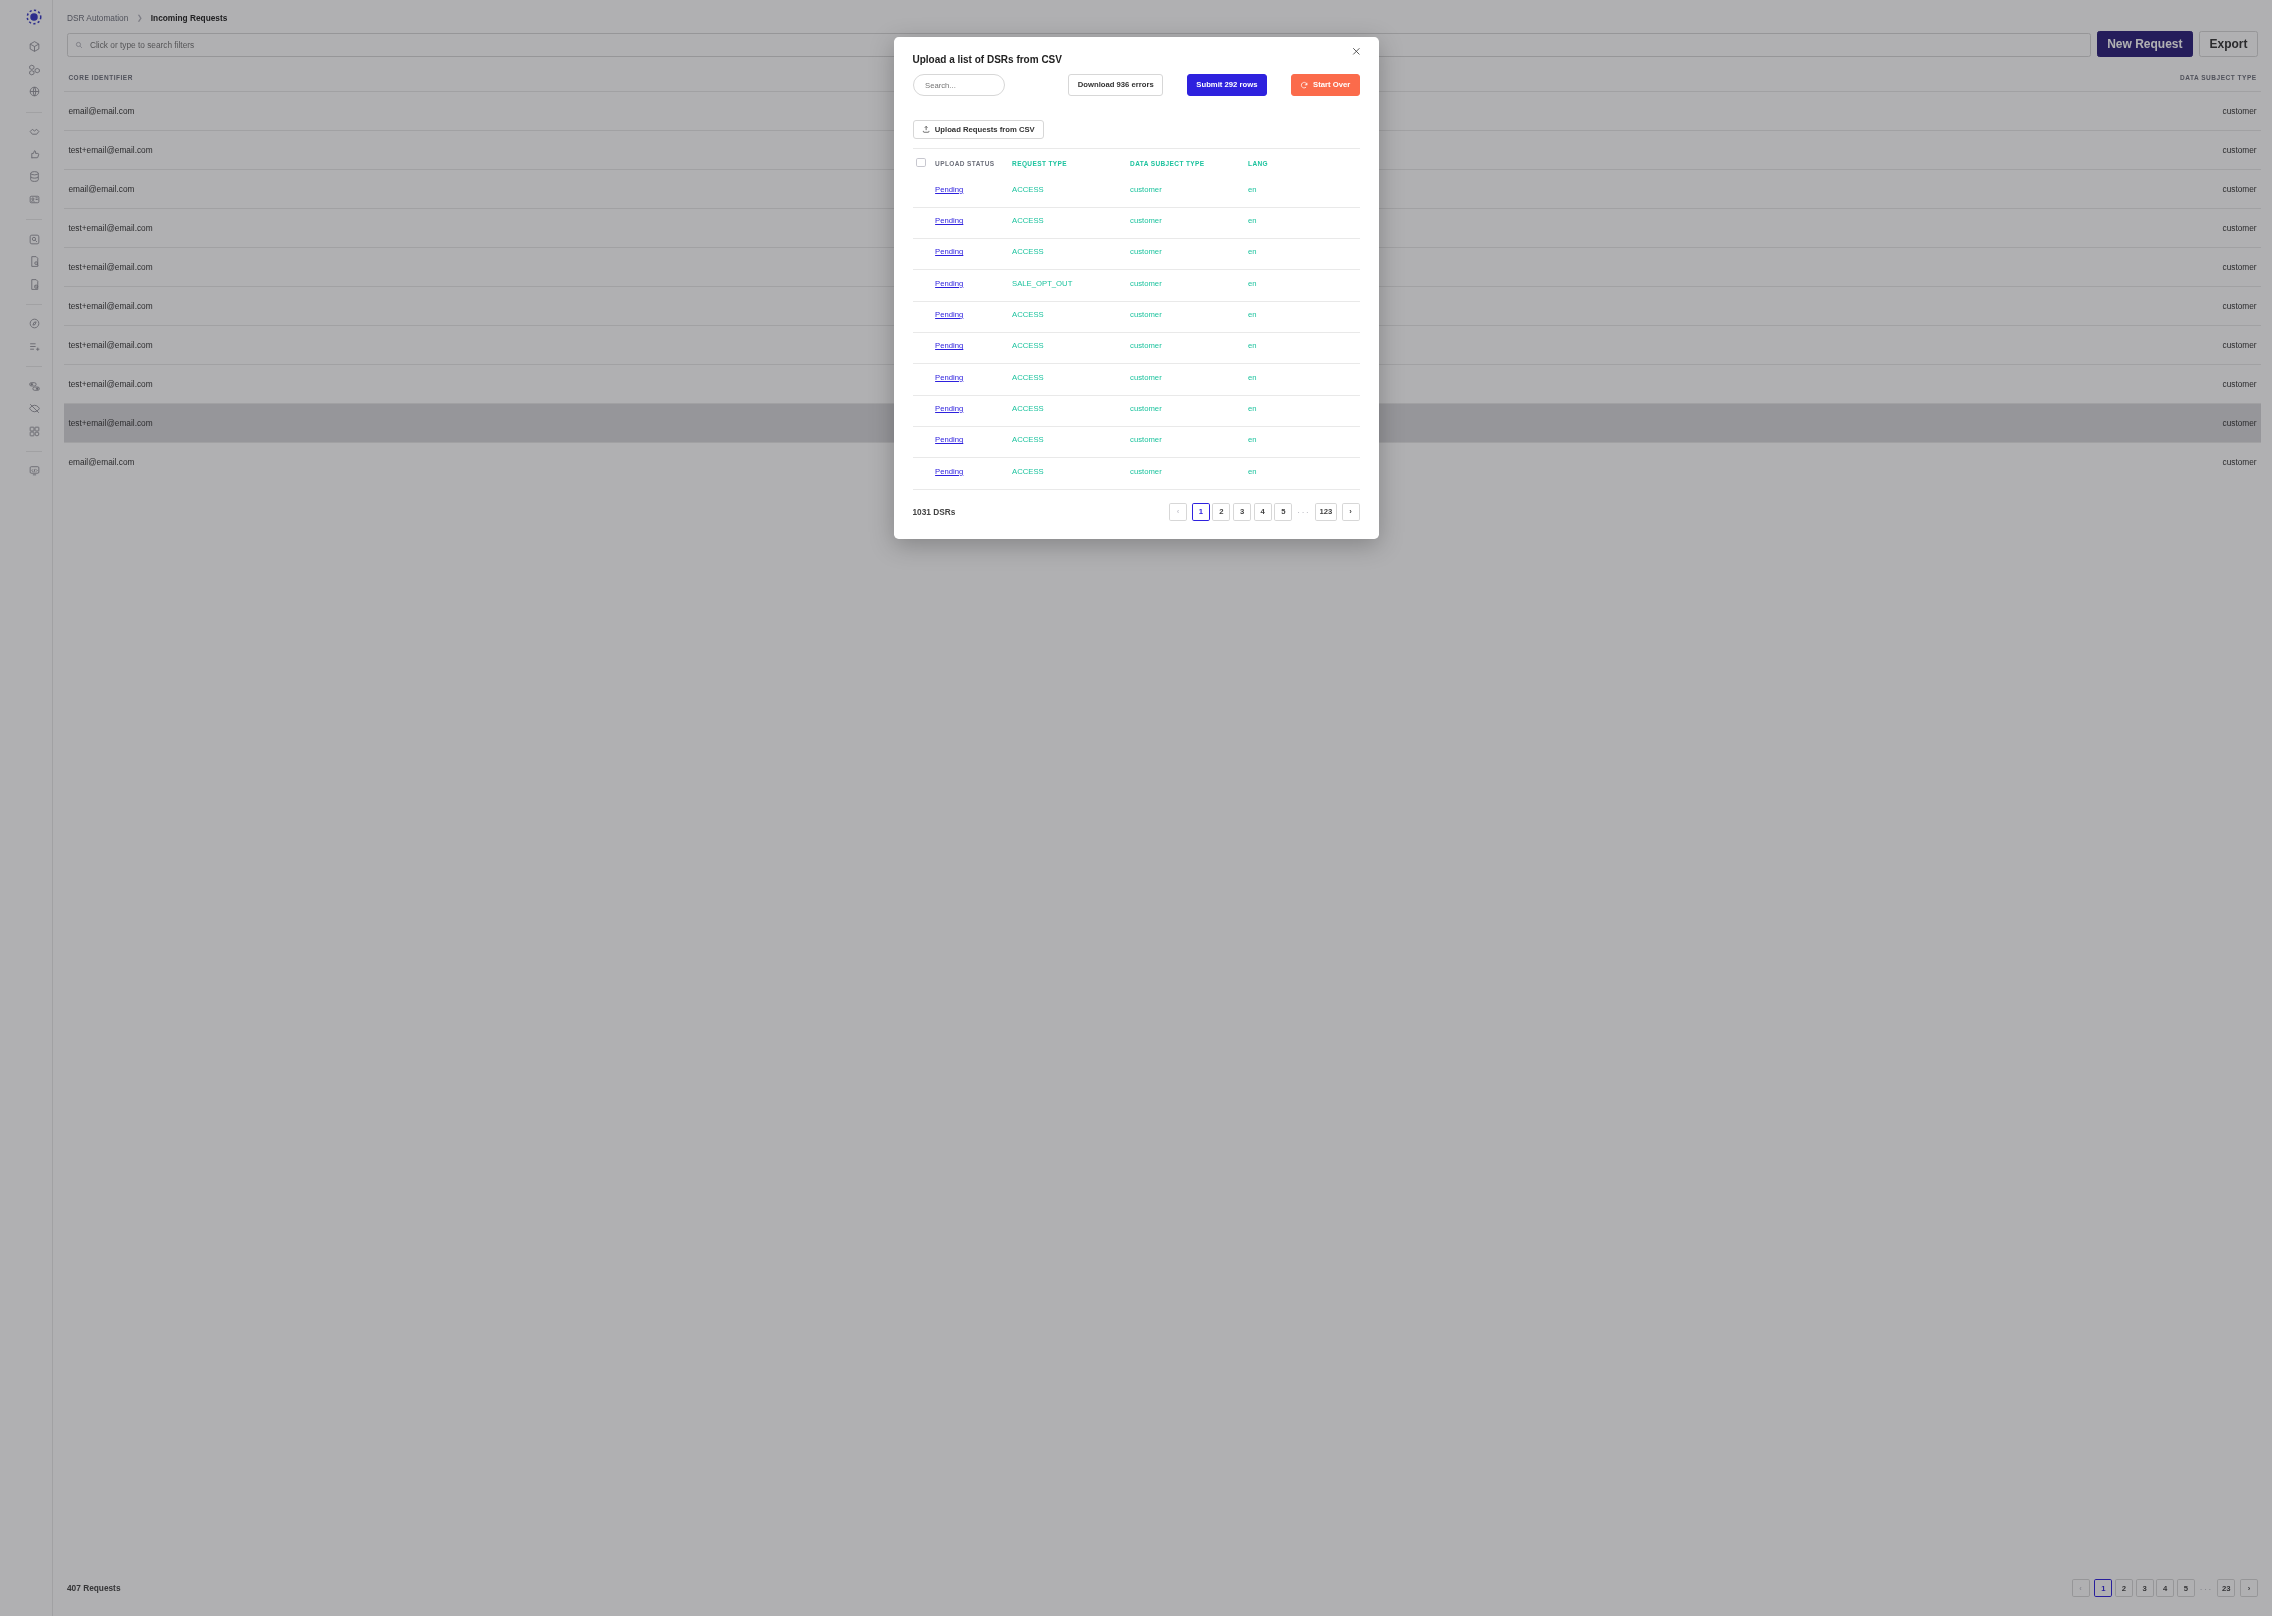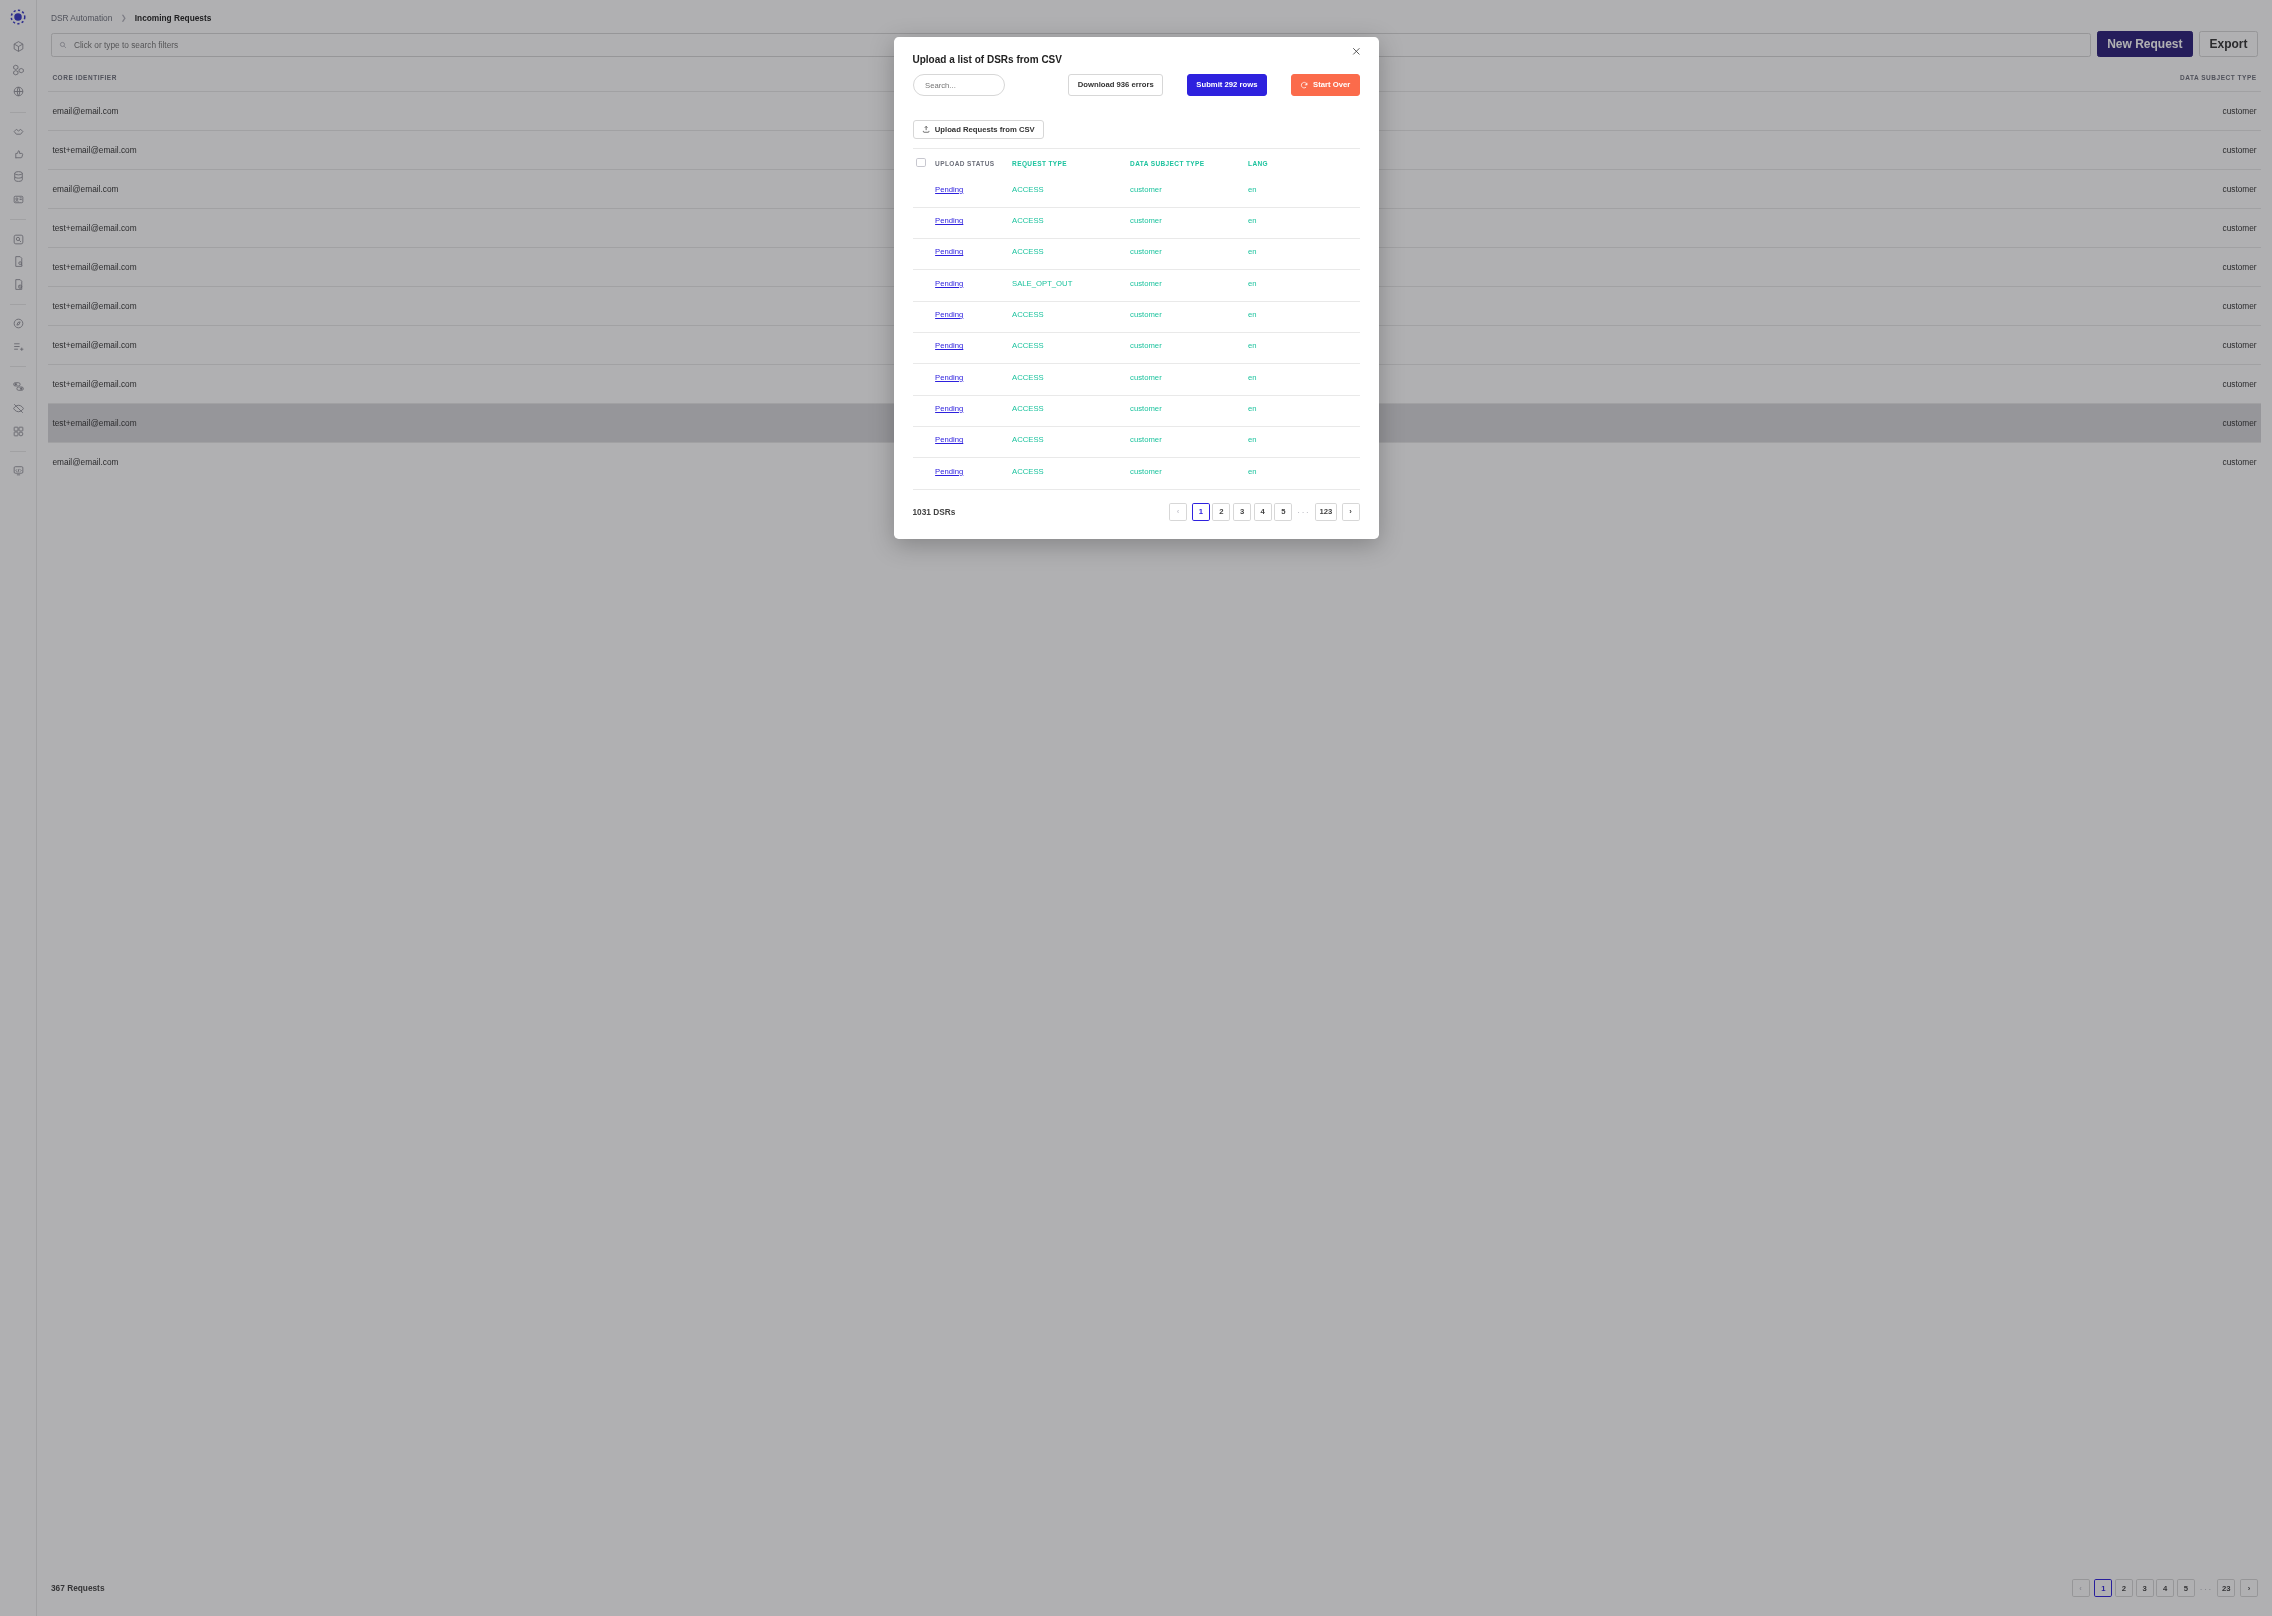--- a/index.html
+++ b/index.html
@@ -12,21 +12,21 @@
     --navy:#2a1e7a;
     --teal:#1cc39e;
     --orange:#fb6b4b;
     --gray-bg:#f3f3f6;
     --page-max:758px;
   }
   *{box-sizing:border-box;}
   html,body{margin:0;padding:0;background:var(--bg);font-family:-apple-system,BlinkMacSystemFont,"Segoe UI",Arial,sans-serif;color:var(--text);}
   body{min-height:100vh;}
 
-  .app{display:flex;min-height:100vh;}
+  .app{display:flex;min-height:100vh;padding-left:16px;}
   .sidebar{width:37px;border-right:0.6px solid var(--line);display:flex;flex-direction:column;align-items:center;padding-top:8.3px;gap:9.5px;}
   .logo{width:18px;height:18px;color:#3636c6;margin-bottom:4.7px;}
   .side-icon{width:13px;height:13px;color:#8c8c94;display:flex;align-items:center;justify-content:center;}
   .side-sep{width:16.6px;height:0.6px;background:var(--line);margin:3.6px 0;}
 
   .main{flex:1;display:flex;flex-direction:column;min-width:0;}
   .crumbs{display:flex;align-items:center;gap:8.3px;padding:13px 14px 8.3px;color:#6c6f7a;font-size:8.3px;}
   .crumbs .current{color:#222;font-weight:700;}
   .chev{font-size:7px;color:#b3b3bc;}
 
@@ -266,21 +266,21 @@
               </tr>
               <tr>
                 <td>email@email.com</td>
                 <td class="right">customer</td>
               </tr>
             </tbody>
       </table>
     </div>
 
     <div class="footer">
-      <div class="summary">367 Requests</div>
+      <div class="summary">407 Requests</div>
       <div class="pager">
         <span class="pgbtn disabled">‹</span>
         <span id="bg-pages"><span class="pgbtn active">1</span> <span class="pgbtn">2</span> <span class="pgbtn">3</span> <span class="pgbtn">4</span> <span class="pgbtn">5</span> </span>
         <span class="dots">···</span>
         <span class="pgbtn">23</span>
         <span class="pgbtn">›</span>
       </div>
     </div>
   </div>
 </div>

